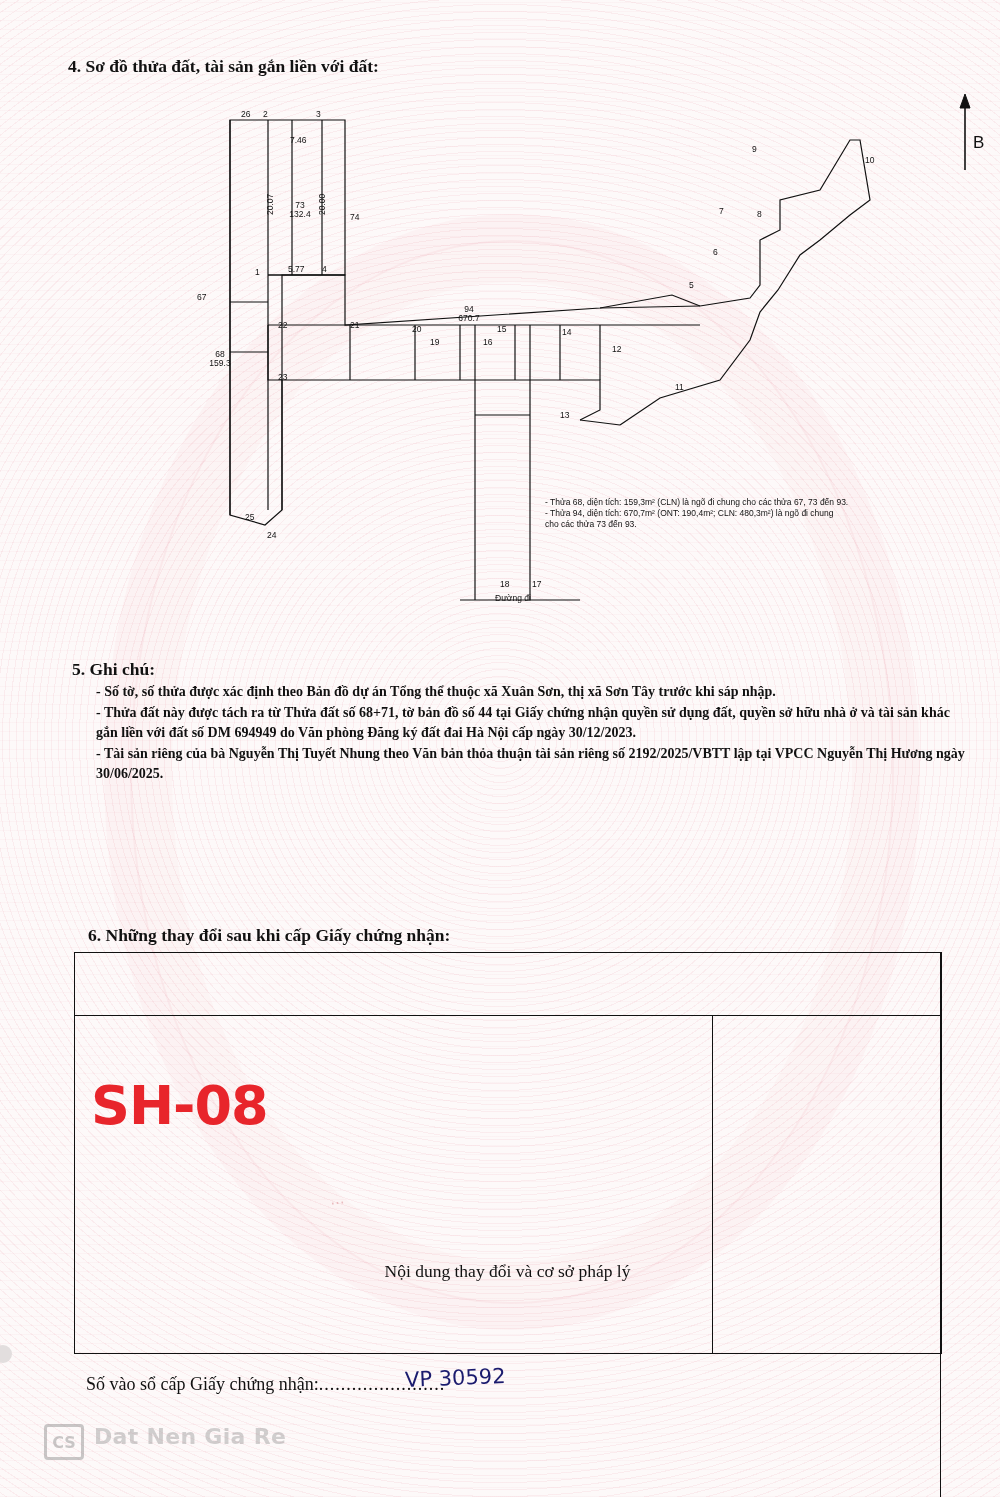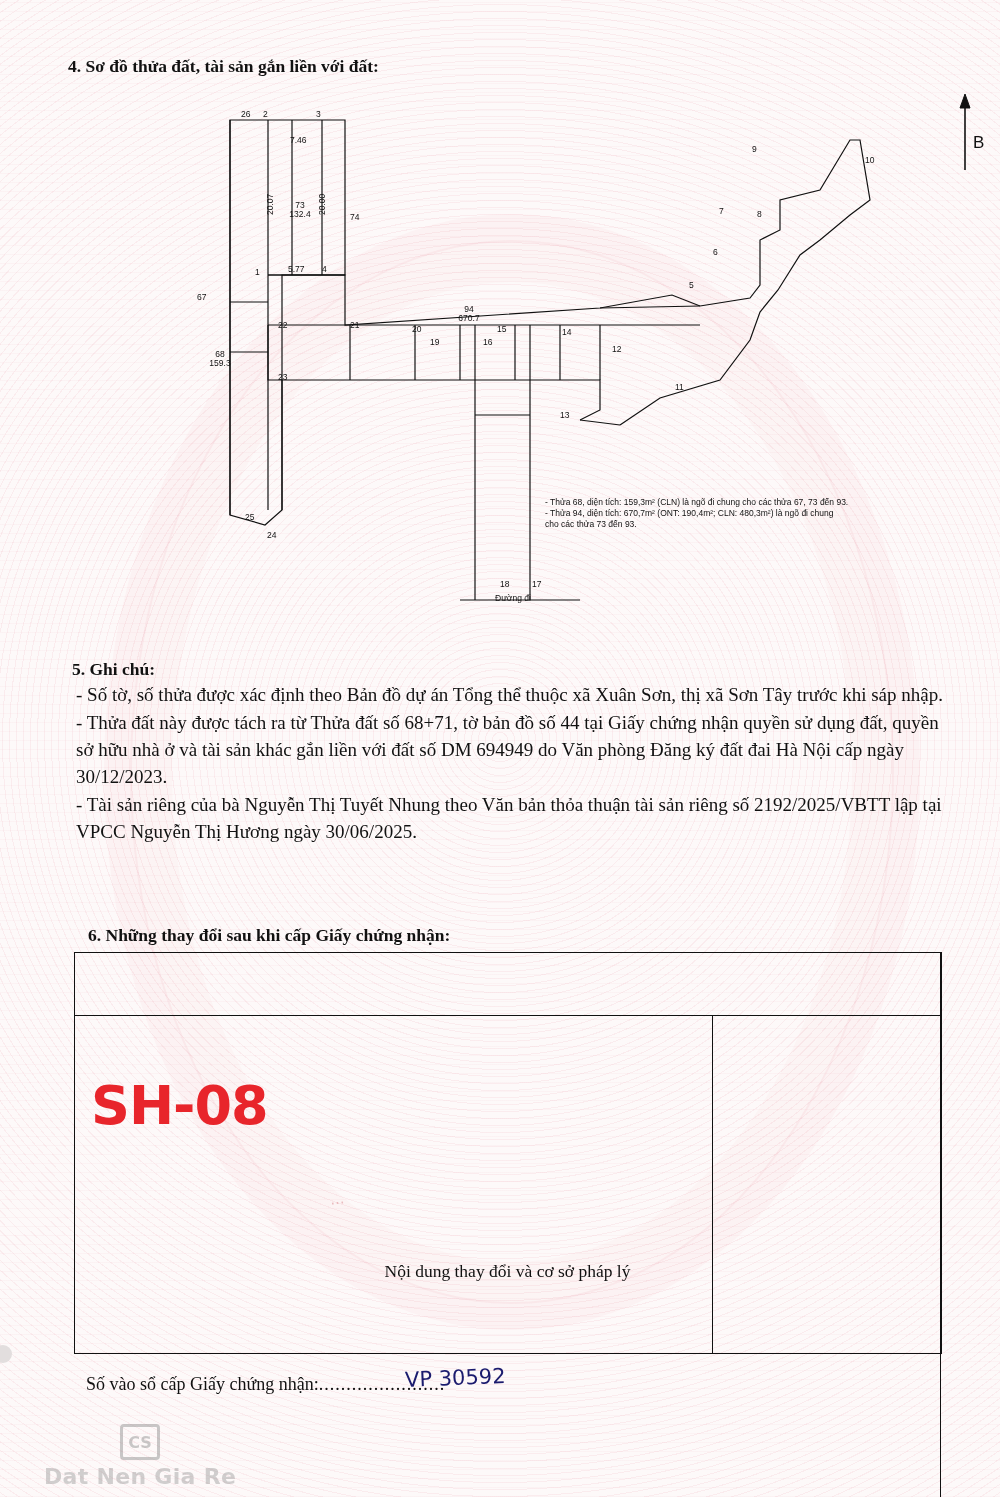--- a/index.html
+++ b/index.html
@@ -68,25 +68,26 @@
     top: 80px;
     width: 930px;
     height: 560px;
   }
   .drawing svg { display: block; }
 
   
   #t5 { left: 72px; top: 641px; margin-top: 18px; }
   .notes {
     position: absolute;
-    left: 76px;
+    left: 96px;
     top: 682px;
     width: 875px;
-    font-size: 19px;
+    font-size: 14px;
     line-height: 1.42;
+    font-weight: bold;
   }
   .notes p { margin: 0 0 1px 0; text-indent: 0; }
 
   #t6 { left: 72px; top: 925px; margin-left: 16px; }
 
   
   .changes-table {
     position: absolute;
     left: 74px;
     top: 952px;
@@ -169,25 +170,24 @@
     font-size: 17px;
     line-height: 1.38;
   }
 
   
   .watermark {
     position: absolute;
     left: 44px;
     top: 1424px;
     display: flex;
-    align-items: center;
-    gap: 4px;
+    align-items: flex-start;
+    gap: 10px;
     opacity: 0.45;
     z-index: 3;
-    flex-direction: column;
   }
   .wm-badge {
     width: 34px; height: 30px;
     border: 3px solid #8a8a8a;
     border-radius: 4px;
     color: #8a8a8a;
     font-family: "DejaVu Sans", sans-serif;
     font-weight: bold;
     font-size: 16px;
     display: flex;

